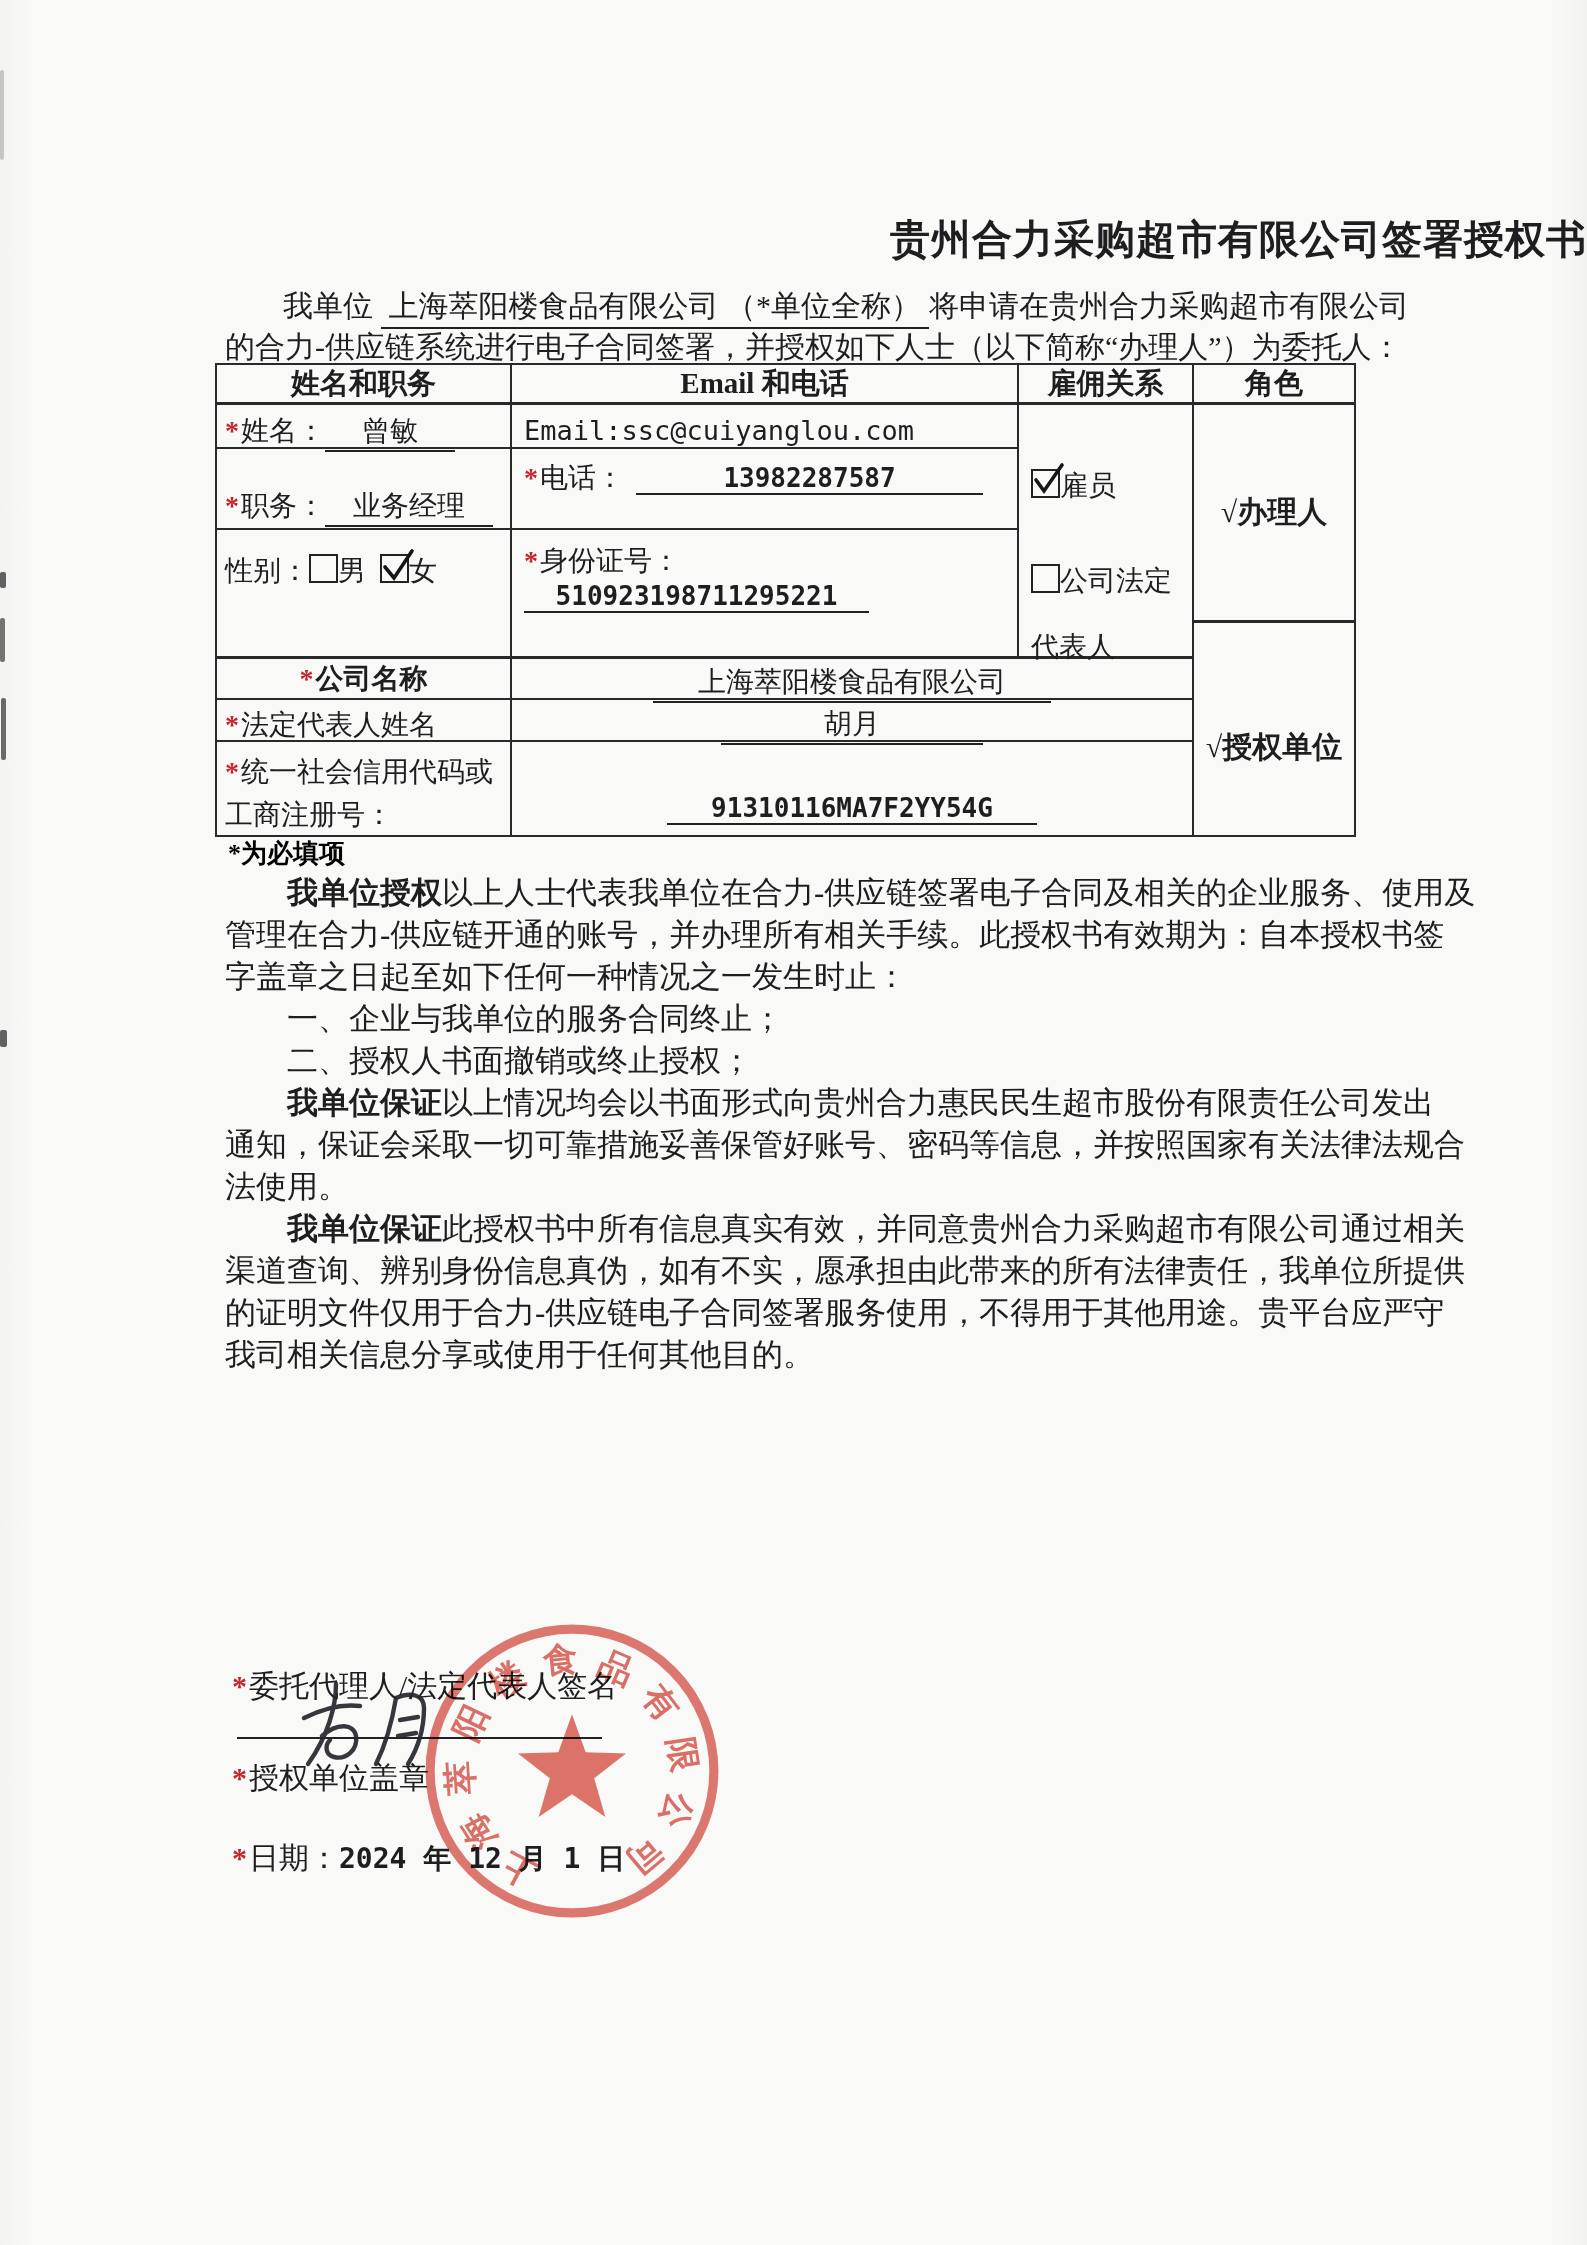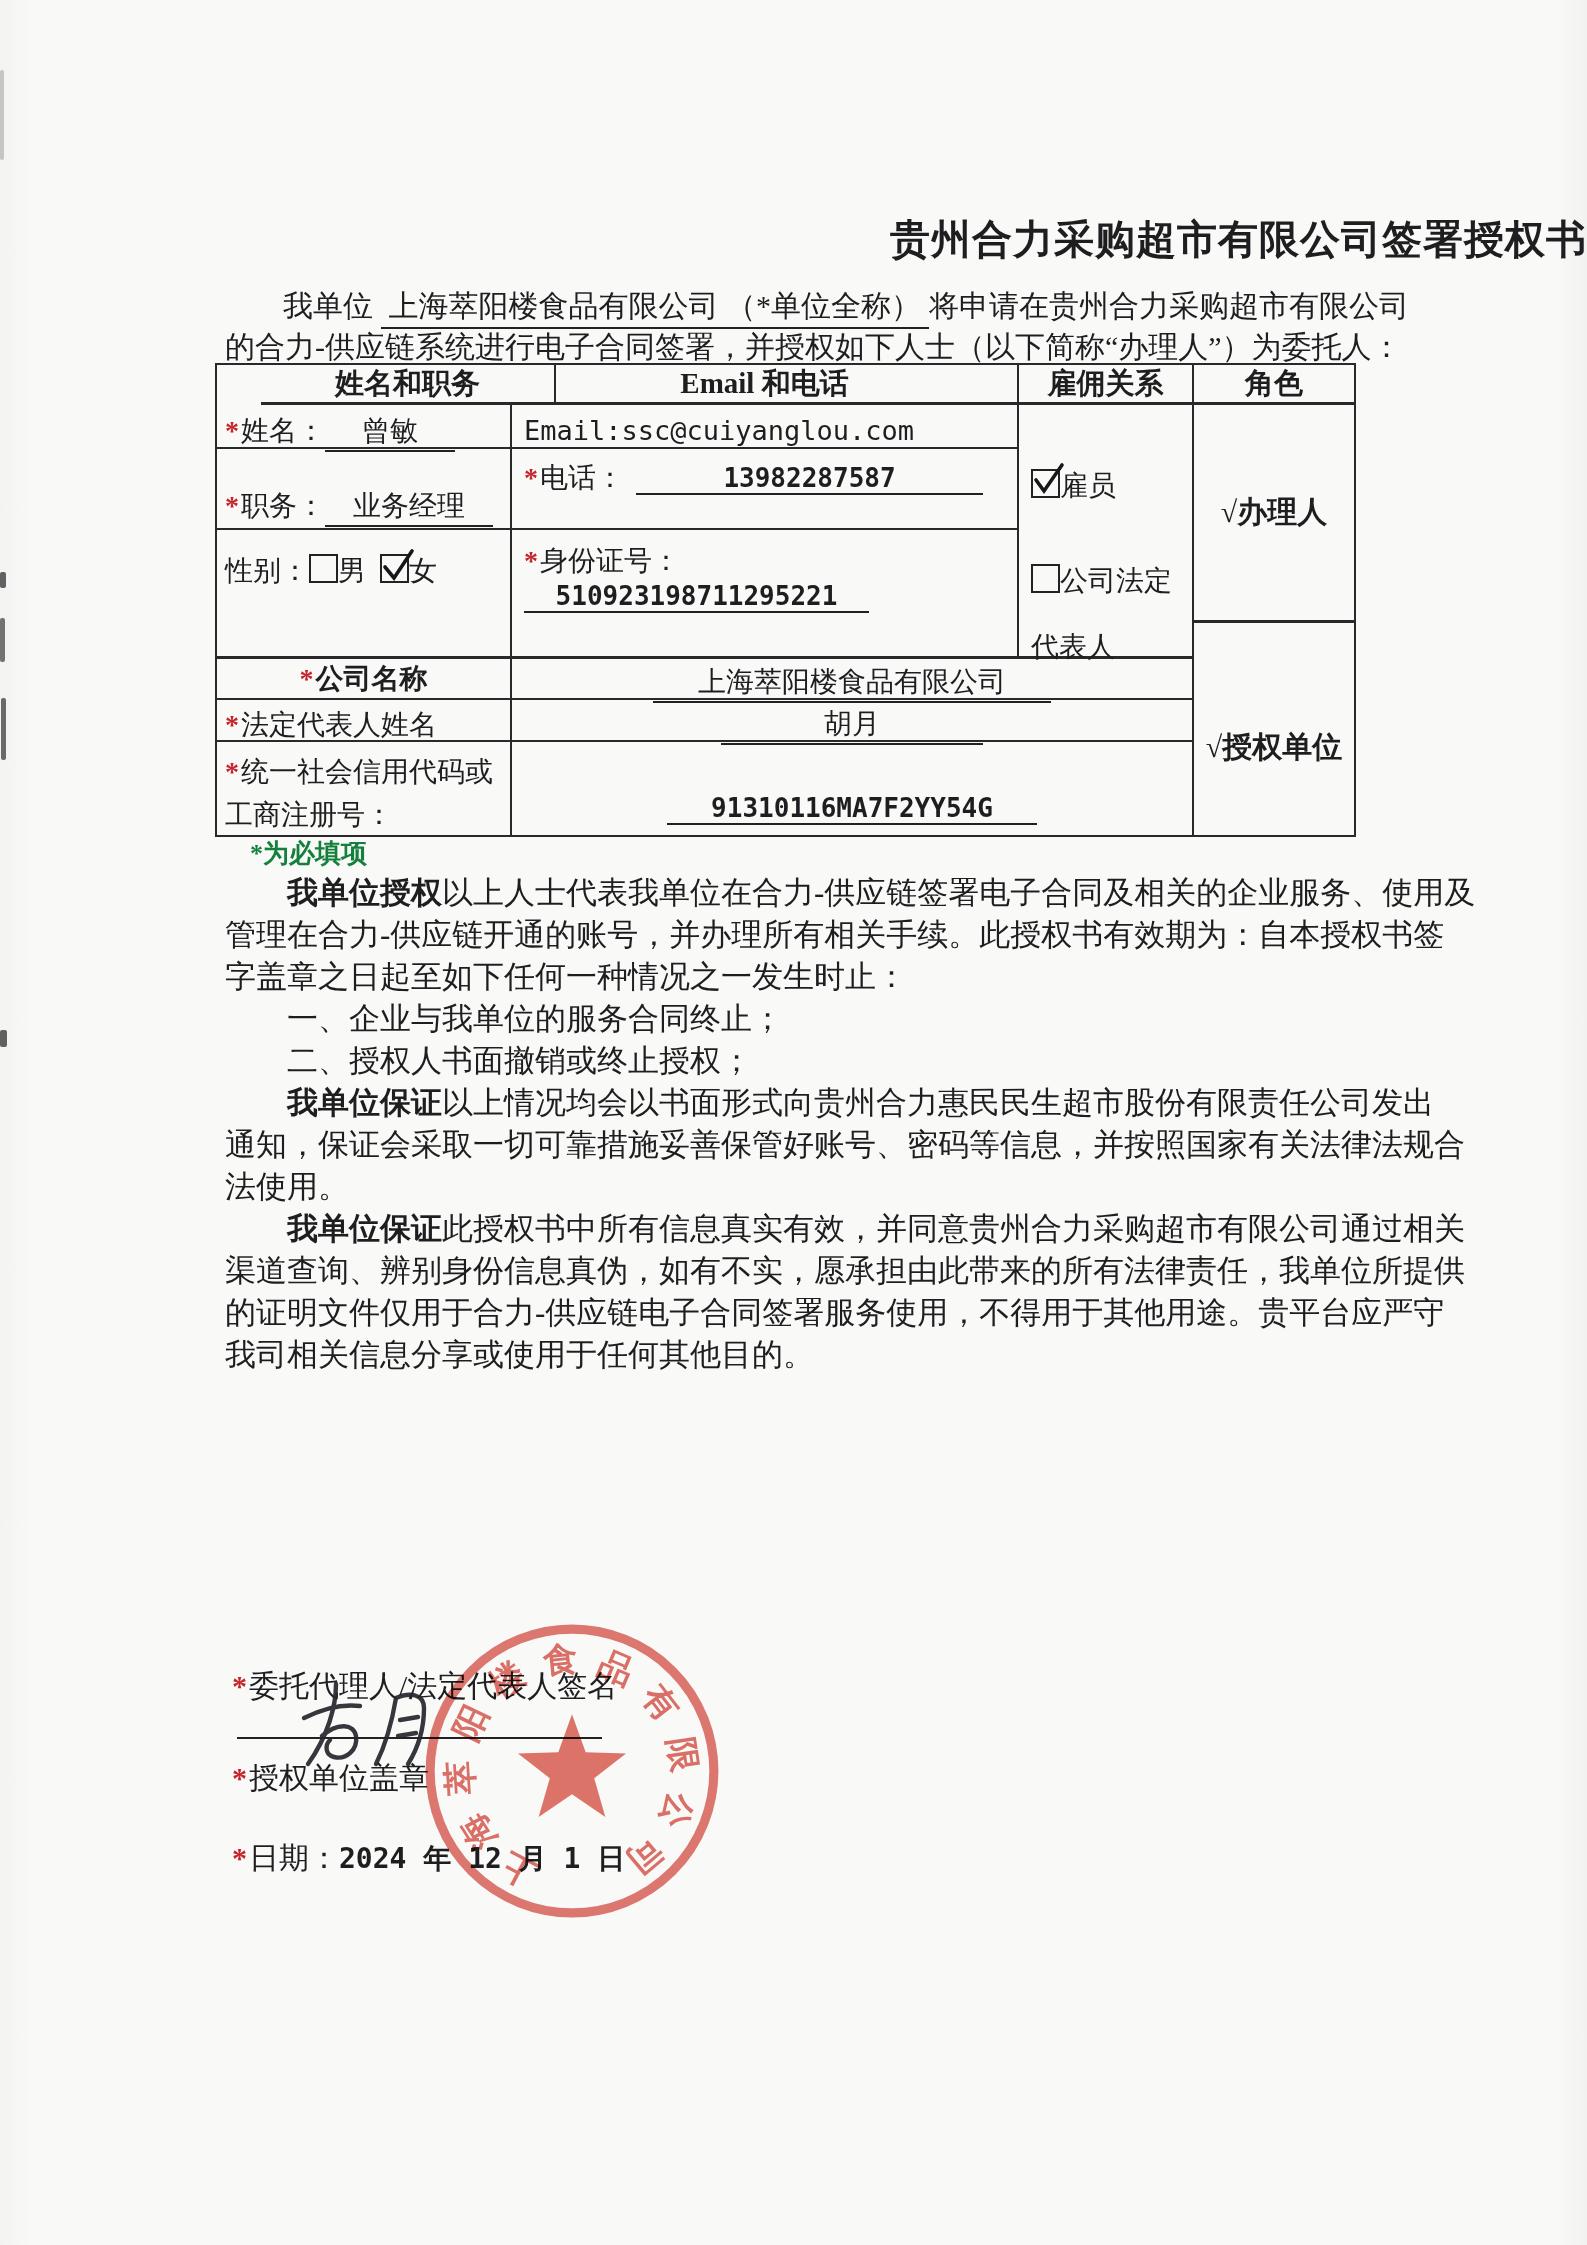--- a/index.html
+++ b/index.html
@@ -23,41 +23,41 @@
   .hdr{font-weight:bold;font-size:29px;display:flex;align-items:center;justify-content:center;}
   .mono{font-family:"DejaVu Sans Mono",monospace;}
   .num{font-family:"DejaVu Sans Mono",monospace;font-weight:bold;font-size:26px;letter-spacing:0;}
   .cbox{display:inline-block;width:25px;height:25px;border:2px solid #222;position:relative;vertical-align:-3px;background:transparent;}
   .cbox svg{position:absolute;left:-3px;top:-9px;width:36px;height:36px;overflow:visible;}
   .tick{font-size:30px;font-weight:bold;}
   
   .bline{left:225px;width:1215px;font-size:31px;white-space:nowrap;letter-spacing:0;}
   .bline .b{font-weight:bold;}
   .ind{padding-left:62px;}
-  .rednote{color:#15803d;font-size:26px;font-weight:bold;margin-left:22px;}
+  .rednote{color:#000000;font-size:26px;font-weight:bold;}
   
   .flabel{font-size:30px;white-space:nowrap;}
   .sig-line{left:237px;top:1737px;width:365px;height:0;border-top:2px solid #222;}
   
   .speck{background:#3c3c3e;position:absolute;border-radius:2px;}
 </style>
 </head>
 <body>
 
 <div class="abs doc-title">贵州合力采购超市有限公司签署授权书</div>
 
 <div class="abs intro-line" style="left:283px;top:286px;">
   <span>我单位</span>
   <span class="ul" style="padding:0 8px;">上海萃阳楼食品有限公司 （*单位全称）</span><span>将申请在贵州合力采购超市有限公司</span>
 </div>
 <div class="abs intro-line" style="left:225px;top:327px;">的合力-供应链系统进行电子合同签署，并授权如下人士（以下简称“办理人”）为委托人：</div>
 
 <div class="abs form-table">
 
-  <div class="cell hdr b-r b-b3" style="left:0;top:0;width:295px;height:40px;margin-left:44px;">姓名和职务</div>
+  <div class="cell hdr b-r b-b3" style="left:0;top:0;width:295px;height:40px;">姓名和职务</div>
   <div class="cell hdr b-r b-b3" style="left:295px;top:0;width:507px;height:40px;">Email 和电话</div>
   <div class="cell hdr b-r b-b3" style="left:802px;top:0;width:175px;height:40px;">雇佣关系</div>
   <div class="cell hdr" style="left:977px;top:0;width:160px;height:40px;border-bottom:3px solid #29292c;">角色</div>
 
   <div class="cell b-r b-b" style="left:0;top:40px;width:295px;height:44px;padding:7px 0 0 8px;">
     <span class="req">*</span><span>姓名：</span><span class="ul" style="width:130px;">曾敏</span>
   </div>
   <div class="cell b-r b-b mono" style="left:295px;top:40px;width:507px;height:44px;padding:10px 0 0 12px;font-size:27px;">Email:ssc@cuiyanglou.com</div>
 
   <div class="cell b-r b-b" style="left:0;top:84px;width:295px;height:81px;padding:38px 0 0 8px;">

